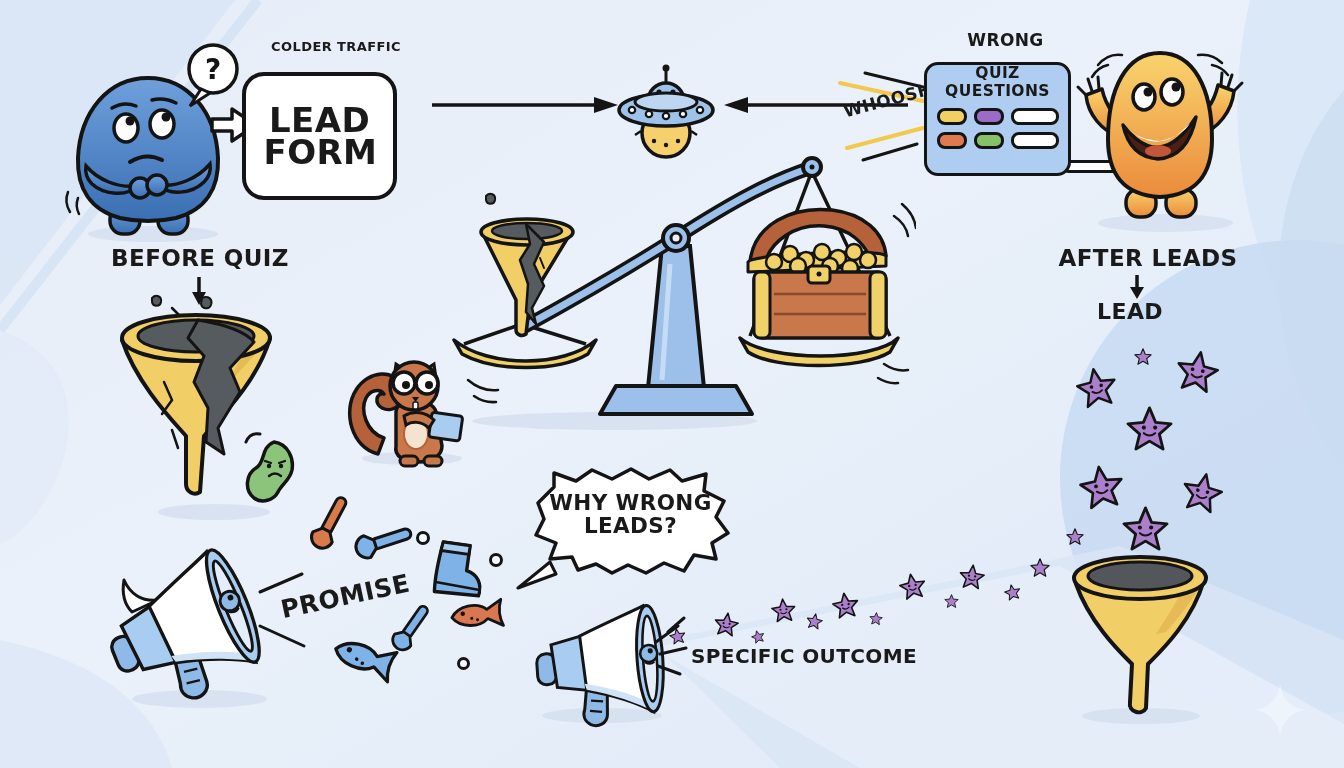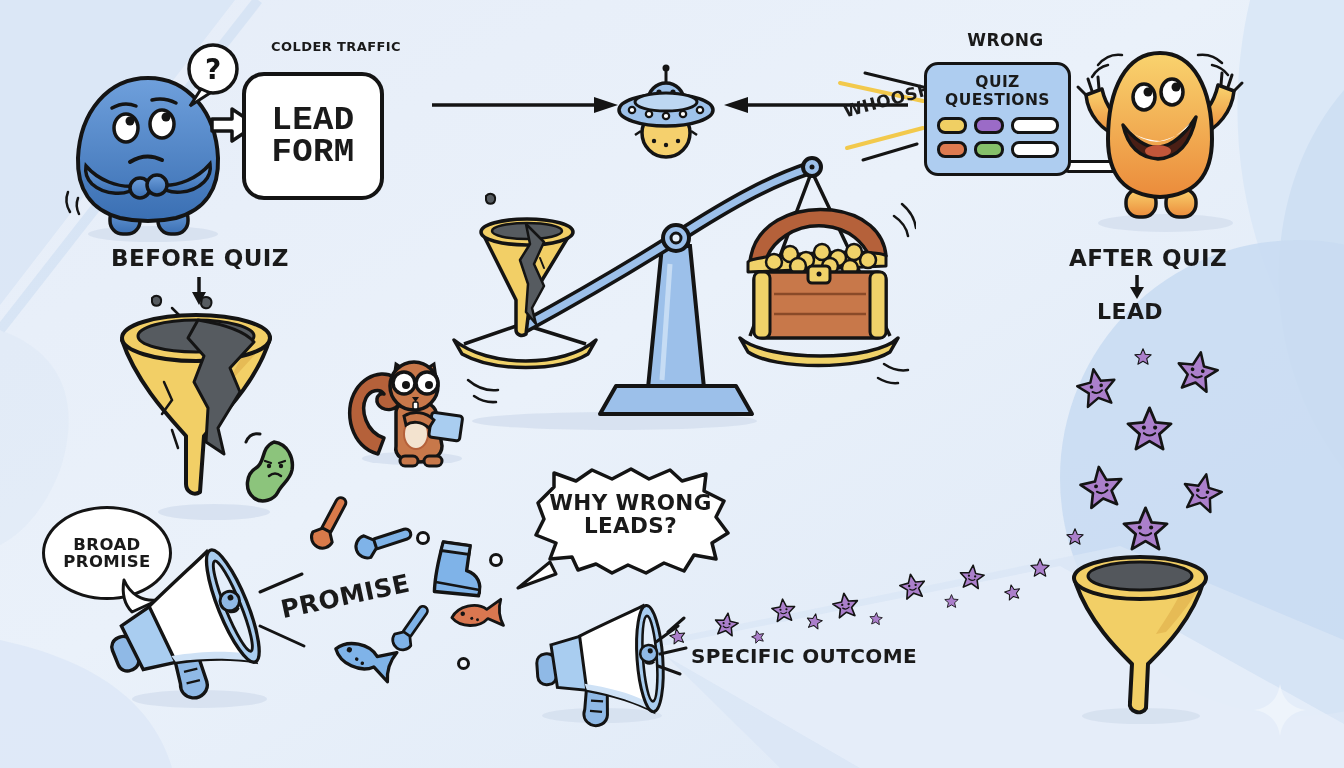--- a/index.html
+++ b/index.html
@@ -129,21 +129,21 @@
     <path d="M19,47 L8,64 L28,51 Z" fill="#fff" stroke="#141414" stroke-width="3"></path>
     <text x="31" y="37" text-anchor="middle" font-size="28" font-weight="bold" fill="#141414">?</text>
   </svg>
 
   <svg class="abs" style="left:210px;top:106px" width="48" height="38" viewBox="0 0 48 38">
     <path d="M2,13 H22 V3 L46,19 L22,35 V25 H2 Z" fill="#fff" stroke="#141414" stroke-width="3.5" stroke-linejoin="round"></path>
   </svg>
 
   <div class="label" style="left:246px;top:40px;width:180px;font-size:13px;">COLDER TRAFFIC</div>
 
-  <div class="box-card" style="left:242px;top:72px;width:142px;height:128px;font-family:Liberation Mono, monospace;">
+  <div class="box-card" style="left:242px;top:72px;width:155px;height:128px;">
     <div class="label" style="position:static;width:112px;font-size:34px;line-height:.95;">LEAD FORM</div>
   </div>
 
   <svg class="abs" style="left:428px;top:94px" width="192" height="22" viewBox="0 0 192 22">
     <line x1="4" y1="11" x2="168" y2="11" stroke="#141414" stroke-width="3.5"></line>
     <polygon points="166,3 190,11 166,19" fill="#141414"></polygon>
   </svg>
 
   <svg class="abs" style="left:614px;top:55px" width="105" height="112" viewBox="0 0 105 112">
     <circle cx="52" cy="78" r="24" fill="#f5d06d" stroke="#141414" stroke-width="3.5"></circle>
@@ -176,21 +176,21 @@
     <path d="M35,25 L118,43" stroke="#f2c94c" stroke-width="4" stroke-linecap="round"></path>
     <path d="M42,90 L118,70" stroke="#f2c94c" stroke-width="4" stroke-linecap="round"></path>
     <path d="M58,102 L112,86" stroke="#141414" stroke-width="3" stroke-linecap="round"></path>
   </svg>
   <div class="label" style="left:838px;top:92px;width:100px;font-size:17px;transform:rotate(-15deg);">WHOOSH</div>
 
   <div class="label" style="left:948px;top:32px;width:115px;font-size:17px;">WRONG</div>
 
   <div class="abs" style="left:1062px;top:160px;width:78px;height:13px;background:#fff;border:3px solid #141414;border-radius:7px;box-sizing:border-box;"></div>
 
-  <div class="panel" style="left:924px;top:62px;width:147px;height:114px;padding-top:9px;">
+  <div class="panel" style="left:924px;top:62px;width:147px;height:114px;">
     <div class="label" style="position:static;font-size:15.5px;line-height:1.15;width:120px;margin:0 auto;">QUIZ QUESTIONS</div>
     <div class="swatch-row">
       <span class="swatch" style="width: 30px; background: rgb(240, 207, 99);"></span>
       <span class="swatch" style="width: 30px; background: rgb(155, 107, 199);"></span>
       <span class="swatch" style="width: 48px; background: rgb(255, 255, 255);"></span>
     </div>
     <div class="swatch-row">
       <span class="swatch" style="width: 30px; background: rgb(221, 122, 80);"></span>
       <span class="swatch" style="width: 30px; background: rgb(134, 192, 106);"></span>
       <span class="swatch" style="width: 48px; background: rgb(255, 255, 255);"></span>
@@ -309,21 +309,21 @@
       <rect x="126" y="68" width="16" height="66" rx="6" fill="#f0d269" stroke="#141414" stroke-width="3"></rect>
       <rect x="64" y="62" width="22" height="17" rx="4" fill="#f0d269" stroke="#141414" stroke-width="3"></rect>
       <circle cx="75" cy="70" r="2.5" fill="#141414"></circle>
     </g>
     <path d="M302,196 C330,220 436,220 460,196 L452,210 C424,228 336,228 310,210 Z" fill="#f0d269" stroke="#141414" stroke-width="3.5" stroke-linejoin="round"></path>
     <path d="M30,238 Q44,250 60,248 M36,254 Q46,261 58,260" fill="none" stroke="#141414" stroke-width="2.5" stroke-linecap="round"></path>
     <path d="M456,74 Q468,82 470,94 M464,62 Q476,72 478,86" fill="none" stroke="#141414" stroke-width="2.5" stroke-linecap="round"></path>
     <path d="M446,222 Q458,230 470,228 M440,236 Q450,242 460,241" fill="none" stroke="#141414" stroke-width="2.5" stroke-linecap="round"></path>
   </svg>
 
-  <div class="label" style="left:1048px;top:246px;width:200px;font-size:23px;">AFTER QUIZ</div>
+  <div class="label" style="left:1048px;top:246px;width:200px;font-size:23px;">AFTER LEADS</div>
   <svg class="abs" style="left:1128px;top:274px" width="18" height="26" viewBox="0 0 18 26">
     <line x1="9" y1="1" x2="9" y2="15" stroke="#141414" stroke-width="3.5"></line>
     <polygon points="2,13 16,13 9,25" fill="#141414"></polygon>
   </svg>
   <div class="label" style="left:1070px;top:300px;width:120px;font-size:22px;">LEAD</div>
 
   <svg class="star" style="left:1076px;top:367px;width:41px;height:40px;transform:rotate(-10deg)" viewBox="0 0 50 48">
       <use href="#star-face"></use>
     </svg>
   <svg class="star" style="left:1134px;top:348px;width:18px;height:17px" viewBox="0 0 50 48">
@@ -352,23 +352,20 @@
     <ellipse cx="72" cy="26" rx="52" ry="14" fill="#53575c" stroke="#141414" stroke-width="3"></ellipse>
   </svg>
   <svg class="star" style="left:1122px;top:506px;width:47px;height:45px" viewBox="0 0 50 48">
       <use href="#star-face"></use>
     </svg>
 
   <svg class="abs" style="left:1252px;top:682px" width="56" height="56" viewBox="0 0 56 56">
     <path d="M28,2 C30,17 39,26 54,28 C39,30 30,39 28,54 C26,39 17,30 2,28 C17,26 26,17 28,2 Z" fill="#eef4fb"></path>
   </svg>
 
-  <div class="bubble-ellipse" style="left:42px;top:506px;width:124px;height:88px;">
-    <div class="label" style="position:static;width:90px;font-size:16.5px;">BROAD PROMISE</div>
-  </div>
   <svg class="abs" style="left:116px;top:578px" width="46" height="36" viewBox="0 0 46 36">
     <path d="M8,2 C14,16 26,24 42,22 L16,34 C8,26 6,14 8,2 Z" fill="#fff" stroke="#141414" stroke-width="3" stroke-linejoin="round"></path>
   </svg>
 
   <svg class="abs" style="left:104px;top:556px;transform:rotate(-22deg)" width="170" height="145" viewBox="0 0 175 145">
     <use href="#megaphone"></use>
   </svg>
 
   <svg class="abs" style="left:258px;top:570px" width="50" height="92" viewBox="0 0 50 92">
     <path d="M2,22 L44,4 M2,56 L46,76" stroke="#141414" stroke-width="3" stroke-linecap="round"></path>

